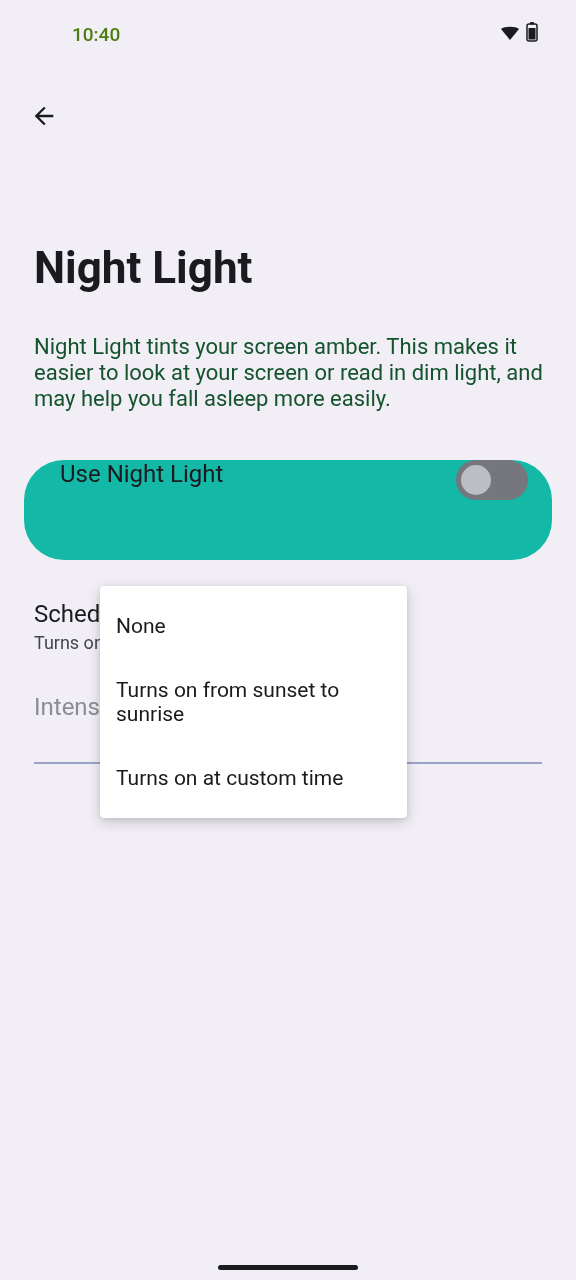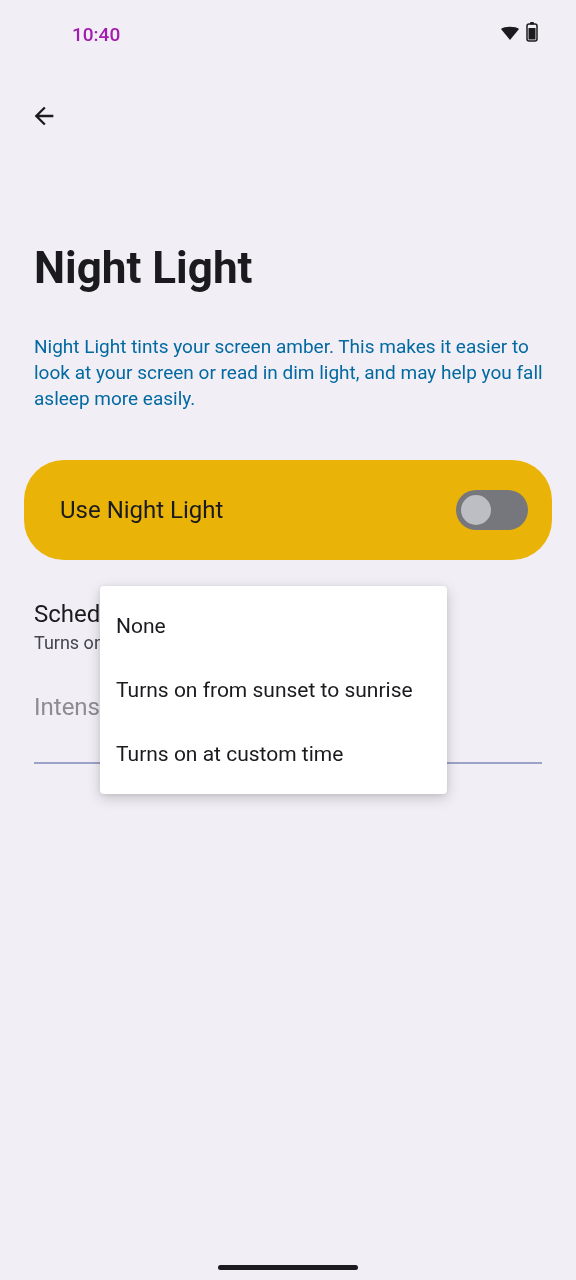--- a/index.html
+++ b/index.html
@@ -13,50 +13,49 @@
   }
 
   .status-bar {
     display: flex;
     justify-content: space-between;
     align-items: center;
     padding: 14px 38px 0 72px;
     height: 54px;
     font-size: 19px;
     font-weight: 500;
-    color: #a21caf;
+    color: #4d7c0f;
   }
   .status-icons { display: flex; gap: 6px; align-items: center; }
 
   .back-row {
     padding: 46px 28px 0 28px;
   }
   .back-btn { width: 32px; height: 32px; display: flex; align-items: center; justify-content: center; }
 
   .page-title {
     font-size: 44px;
     font-weight: 700;
     padding: 110px 34px 0 34px;
     letter-spacing: 0px;
   }
 
   .description {
-    font-size: 19px;
+    font-size: 22px;
     line-height: 26px;
-    color: #0369a1;
+    color: #14532d;
     padding: 40px 22px 0 34px;
   }
 
   .toggle-card {
     margin: 48px 24px 0 24px;
-    background: #eab308;
+    background: #14b8a6;
     border-radius: 40px;
     height: 100px;
     display: flex;
-    align-items: center;
     justify-content: space-between;
     padding: 0 24px 0 36px;
   }
   .toggle-label {
     font-size: 24px;
     font-weight: 400;
     color: #1b1b1f;
   }
   .switch {
     width: 72px;
@@ -111,21 +110,21 @@
     border-radius: 50%;
     background: #e5e3e9;
     border: 2px solid #9ba4c8;
     transform: translateX(-50%);
   }
 
   .popup {
     position: absolute;
     left: 100px;
     top: 586px;
-    width: 347px;
+    width: 307px;
     background: #ffffff;
     border-radius: 4px;
     box-shadow: 0 4px 14px rgba(0,0,0,0.18), 0 1px 4px rgba(0,0,0,0.08);
     padding: 8px 0;
   }
   .popup-item {
     font-size: 21px;
     color: #1b1b1f;
     padding: 20px 16px;
   }

